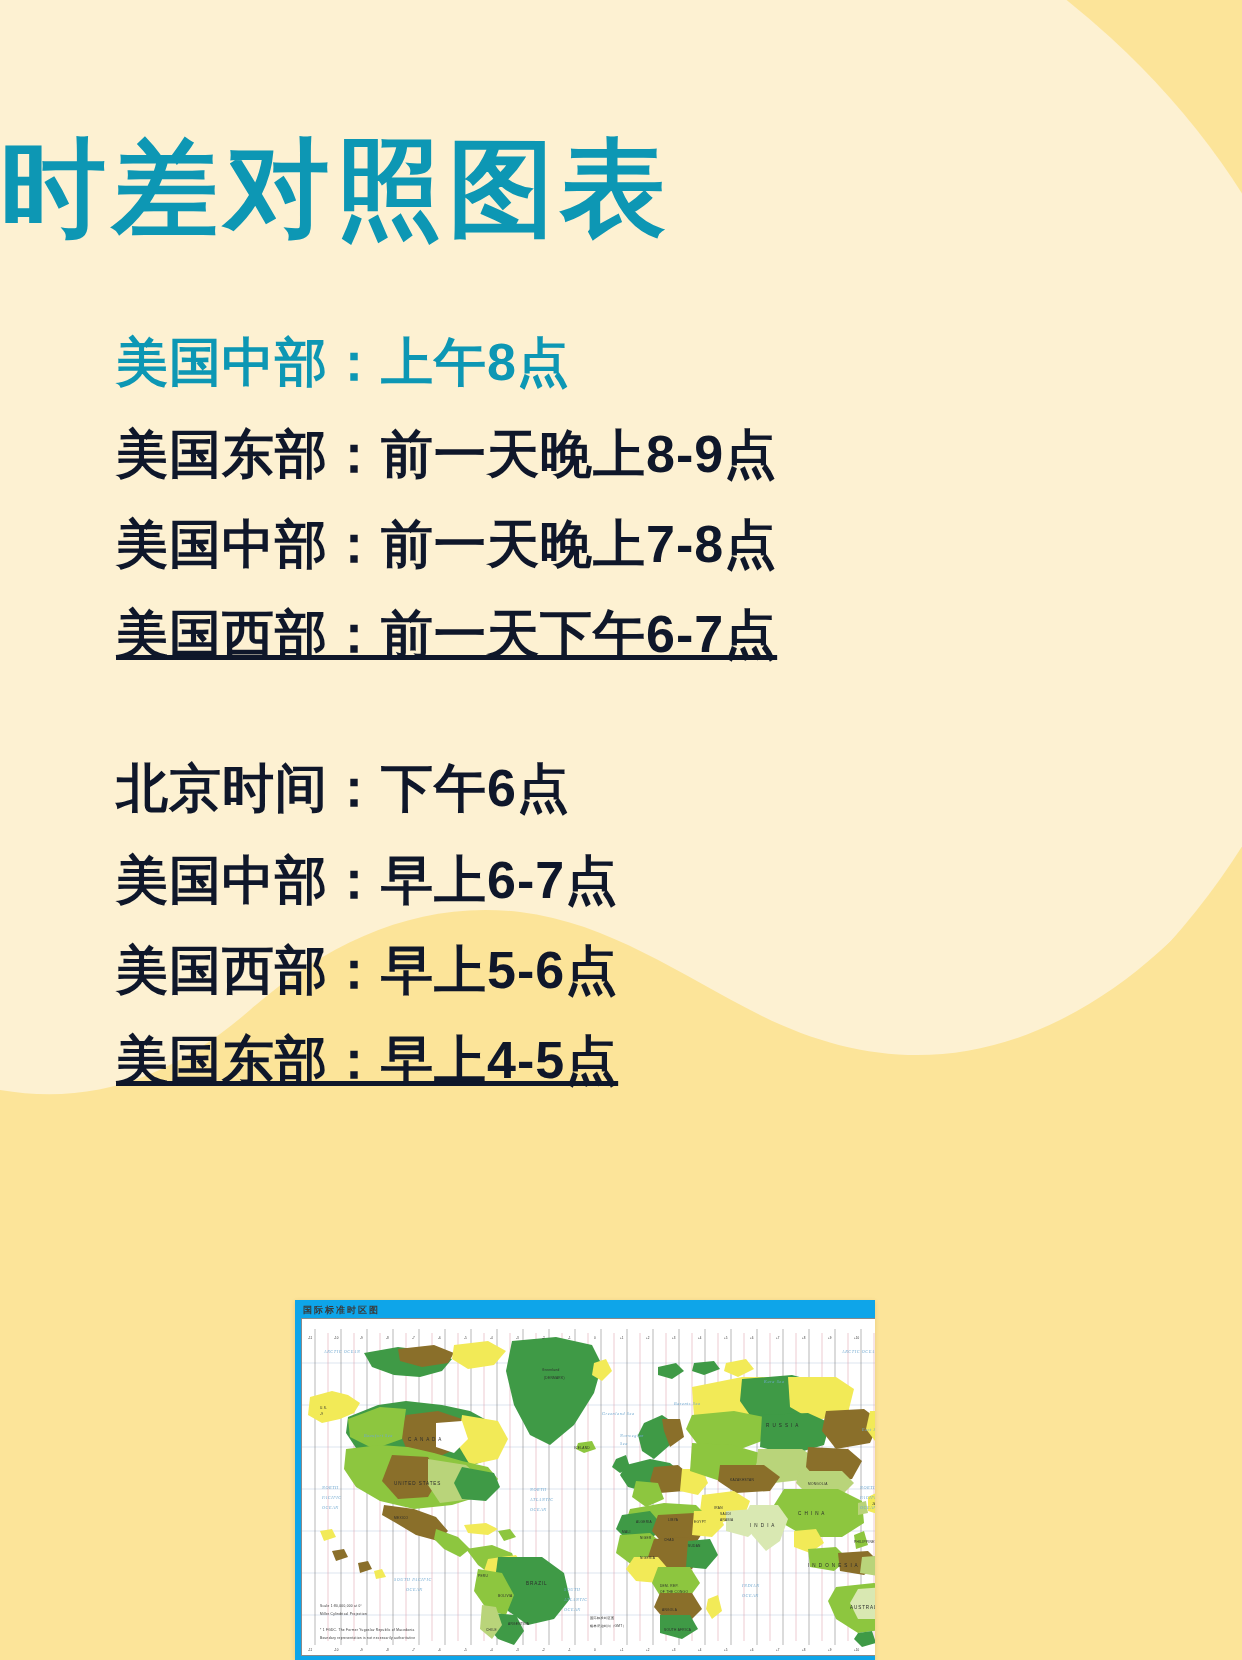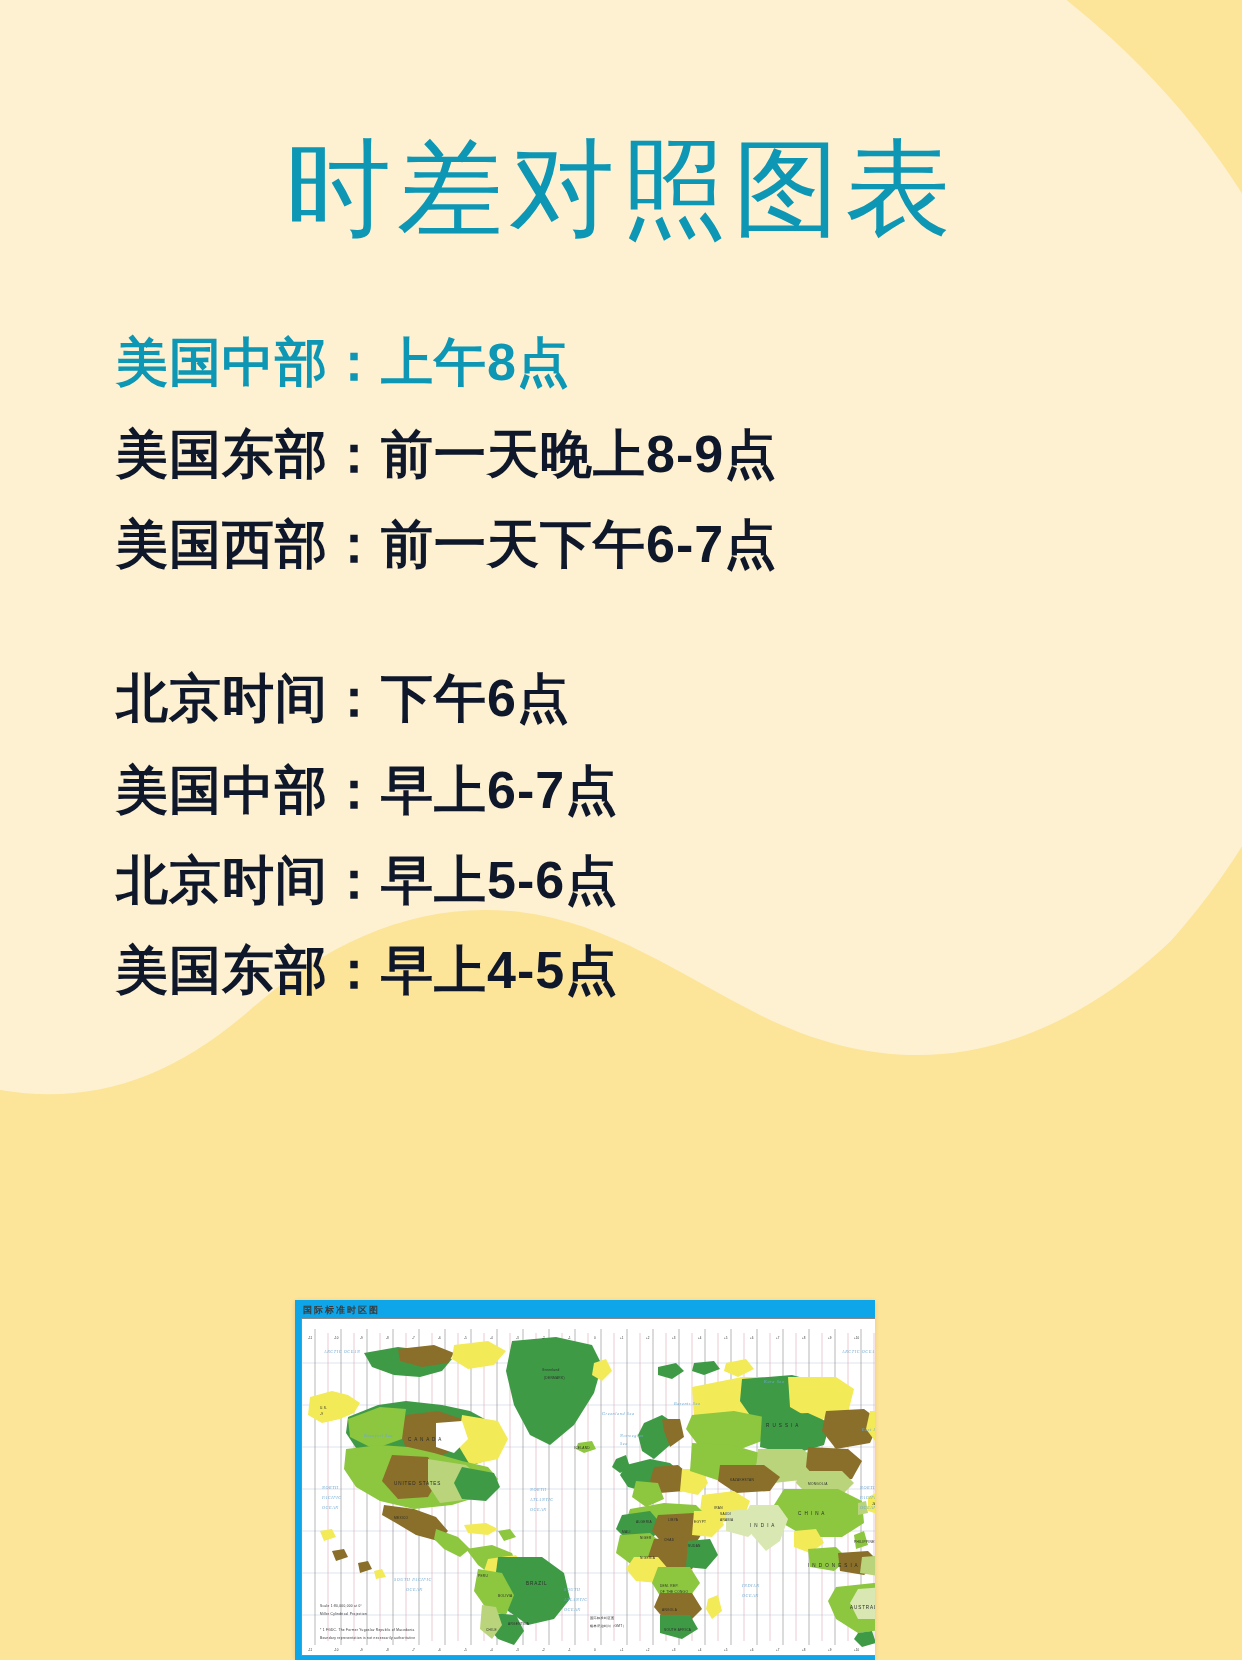--- a/index.html
+++ b/index.html
@@ -28,23 +28,23 @@
     width: 1242px;
     height: 1660px;
     pointer-events: none;
   }
   
   .title {
     position: absolute;
     left: 0;
     top: 126px;
     width: 1242px;
-    text-align: center;
+    text-align: left;
     font-size: 106px;
-    font-weight: 400;
+    font-weight: 700;
     letter-spacing: 6px;
     line-height: 1.18;
     color: #0D97B4;
     white-space: nowrap;
   }
   
   .lines {
     position: absolute;
     left: 116px;
     top: 336px;
@@ -54,21 +54,21 @@
     font-size: 52px;
     font-weight: 700;
     line-height: 1.0;
     color: #0f172a;
     white-space: nowrap;
     letter-spacing: 1px;
   }
   .line.teal { color: #0D97B4; }
   .line-head  { margin-bottom: 40px; }
   .line-item  { margin-bottom: 38px; }
-  .line-item.last { margin-bottom: 0; }
+  .line-item.last { margin-bottom: 0; text-decoration: underline; }
   .gap {
     height: 102px;
   }
   
   .map-wrap {
     position: absolute;
     left: 295px;
     top: 1300px;
     width: 580px;
     height: 360px;
@@ -143,27 +143,28 @@
                C 1150,990 1215,940 1242,900 Z" opacity="0"></path>
     </g>
   </svg>
 
   <div class="title">时差对照图表</div>
 
   <div class="lines">
 
     <div class="line line-head teal">美国中部：上午8点</div>
     <div class="line line-item">美国东部：前一天晚上8-9点</div>
+    <div class="line line-item">美国中部：前一天晚上7-8点</div>
     <div class="line line-item last">美国西部：前一天下午6-7点</div>
 
     <div class="gap"></div>
 
     <div class="line line-head">北京时间：下午6点</div>
     <div class="line line-item">美国中部：早上6-7点</div>
-    <div class="line line-item">北京时间：早上5-6点</div>
+    <div class="line line-item">美国西部：早上5-6点</div>
     <div class="line line-item last">美国东部：早上4-5点</div>
   </div>
 
   <div class="map-wrap">
     <div class="map-title">国际标准时区图</div>
     <div class="map-frame">
       <svg class="map-svg" viewBox="0 0 628 336" width="628" height="336" xmlns="http://www.w3.org/2000/svg">
         <defs>
           <style>
             .oc { fill:#ffffff; }

